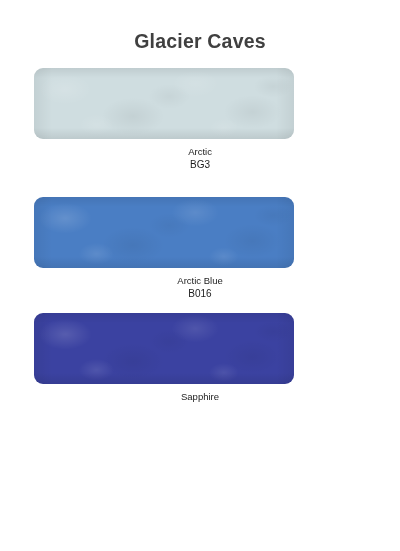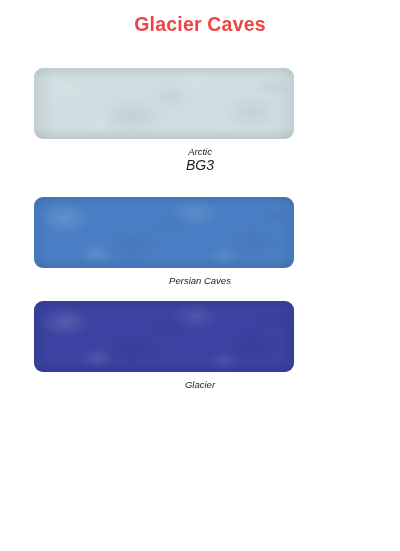--- a/index.html
+++ b/index.html
@@ -16,39 +16,38 @@
     position: relative;
   }
   .page {
     width: 400px;
     height: 551px;
     position: relative;
     background: #ffffff;
   }
   .palette-title {
     position: absolute;
-    top: 13px;
+    top: 30px;
     left: 0;
     width: 400px;
     text-align: center;
     font-size: 19.5px;
     font-weight: bold;
     letter-spacing: 0.2px;
-    color: #ef4444;
+    color: #404040;
   }
   .swatch-list {
     position: absolute;
     top: 68px;
     left: 0;
     width: 400px;
   }
   .swatch-item {
     position: relative;
     width: 328px;
-    font-style: italic;
   }
   .swatch-chip {
     position: relative;
     width: 260px;
     height: 71px;
     margin: 0 auto;
     border-radius: 9px;
     overflow: hidden;
     background-color: #cccccc;
   }
@@ -84,21 +83,21 @@
     width: 400px;
     text-align: center;
     padding-top: 7px;
   }
   .swatch-name {
     font-size: 9.5px;
     line-height: 12.5px;
     color: #1c1c1c;
   }
   .swatch-code {
-    font-size: 14px;
+    font-size: 10px;
     line-height: 12.5px;
     color: #1c1c1c;
   }
   .gap-after {
     height: 13px;
   }
 </style>
 </head>
 <body style="background-color: rgb(255, 255, 255);">
 
@@ -125,31 +124,32 @@
 
     <div class="gap-after"></div>
 
     <div class="swatch-item">
       <div class="swatch-chip" style="background-color: rgb(74, 126, 196);">
         <span class="tex-a"></span>
         <span class="tex-b"></span>
         <span class="tex-c"></span>
       </div>
       <div class="swatch-caption">
-        <div class="swatch-name">Persian Caves</div>
+        <div class="swatch-name">Arctic Blue</div>
+        <div class="swatch-code">B016</div>
       </div>
     </div>
 
     <div class="gap-after"></div>
 
     <div class="swatch-item">
       <div class="swatch-chip" style="background-color: rgb(59, 66, 161);">
         <span class="tex-a"></span>
         <span class="tex-b"></span>
         <span class="tex-c"></span>
       </div>
       <div class="swatch-caption">
-        <div class="swatch-name">Glacier</div>
+        <div class="swatch-name">Sapphire</div>
       </div>
     </div>
 
   </div>
 </div>
 
 </body></html>

